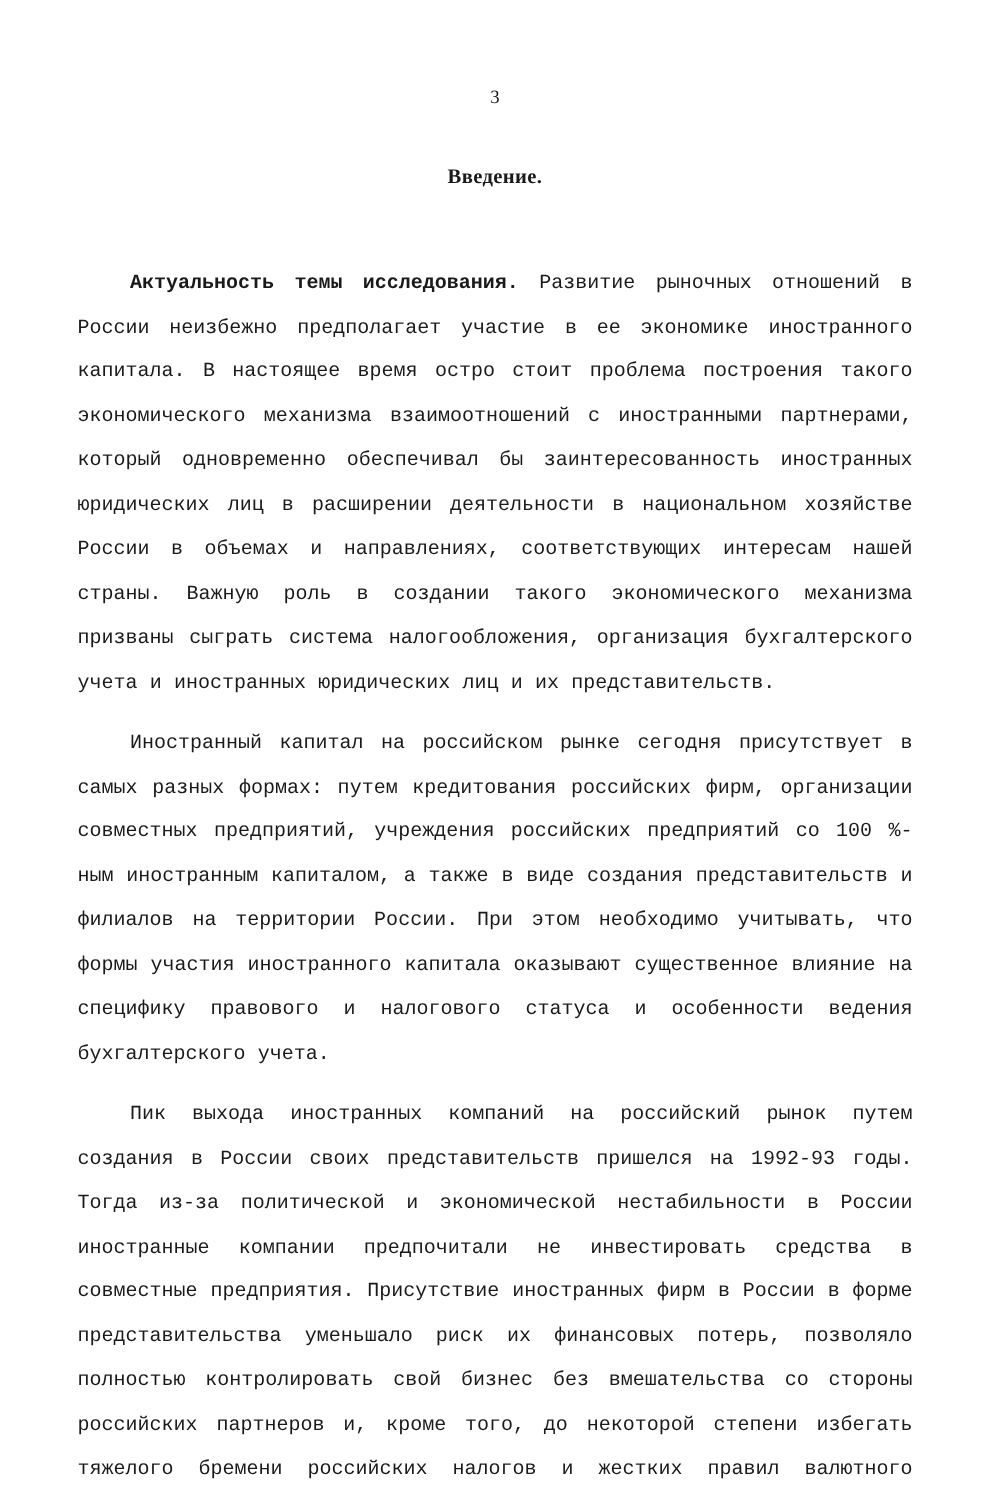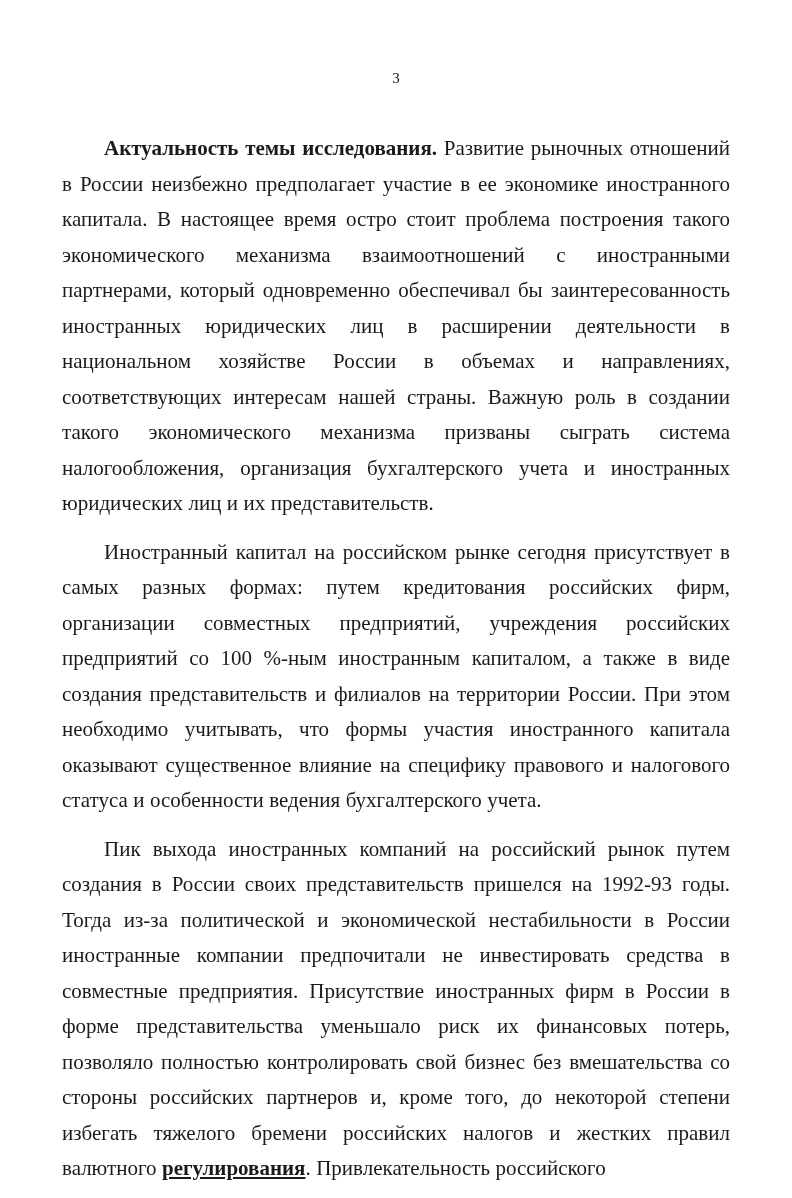--- a/index.html
+++ b/index.html
@@ -30,43 +30,45 @@
     letter-spacing: 0.2px;
   }
   .doc-title {
     text-align: center;
     font-size: 16.5px;
     font-weight: bold;
     margin: 0 0 58px 0;
     letter-spacing: 0.3px;
   }
   .para {
-    font-size: 21px;
+    font-size: 16px;
     line-height: 35.5px;
     text-align: justify;
     text-indent: 42px;
     margin: 0 0 6px 0;
     word-spacing: 0.2px;
+    font-family: Liberation Mono, monospace;
   }
   .para .lead {
     font-weight: bold;
   }
   .para .emph-underline {
     font-weight: bold;
     text-decoration: underline;
   }
   .spacer-small { height: 7px; }
 </style>
 </head>
 <body>
 
 <div class="page">
 
   <div class="page-number">3</div>
 
+  <h1 class="doc-title">Введение.</h1>
 
   <p class="para"><span class="lead">Актуальность темы исследования.</span><span> Развитие рыночных отношений в России неизбежно предполагает участие в ее экономике иностранного капитала. В настоящее время остро стоит проблема построения такого экономического механизма взаимоотношений с иностранными партнерами, который одновременно обеспечивал бы заинтересованность иностранных юридических лиц в расширении деятельности в национальном хозяйстве  России в объемах и направлениях, соответствующих интересам нашей страны. Важную роль в создании такого экономического механизма призваны сыграть система налогообложения, организация бухгалтерского учета и иностранных юридических лиц и их представительств.</span></p>
 
   <div class="spacer-small"></div>
 
   <p class="para"><span>Иностранный капитал на российском рынке сегодня присутствует в самых разных формах: путем кредитования российских фирм, организации совместных предприятий, учреждения российских предприятий со 100 %-ным иностранным капиталом, а также в виде создания представительств и филиалов на территории России. При этом необходимо учитывать, что формы участия иностранного капитала оказывают существенное влияние на специфику правового и налогового статуса и особенности ведения бухгалтерского учета.</span></p>
 
   <div class="spacer-small"></div>
 
   <p class="para"><span>Пик выхода иностранных компаний на российский рынок путем создания в России своих представительств пришелся на 1992-93 годы. Тогда из-за политической и экономической нестабильности в России иностранные компании предпочитали не инвестировать средства в совместные предприятия. Присутствие иностранных фирм в России в форме представительства уменьшало риск их финансовых потерь, позволяло полностью контролировать свой бизнес без вмешательства со стороны российских партнеров и, кроме того, до некоторой степени избегать тяжелого бремени российских налогов и жестких правил валютного </span><span class="emph-underline">регулирования</span><span>. Привлекательность российского</span></p>

